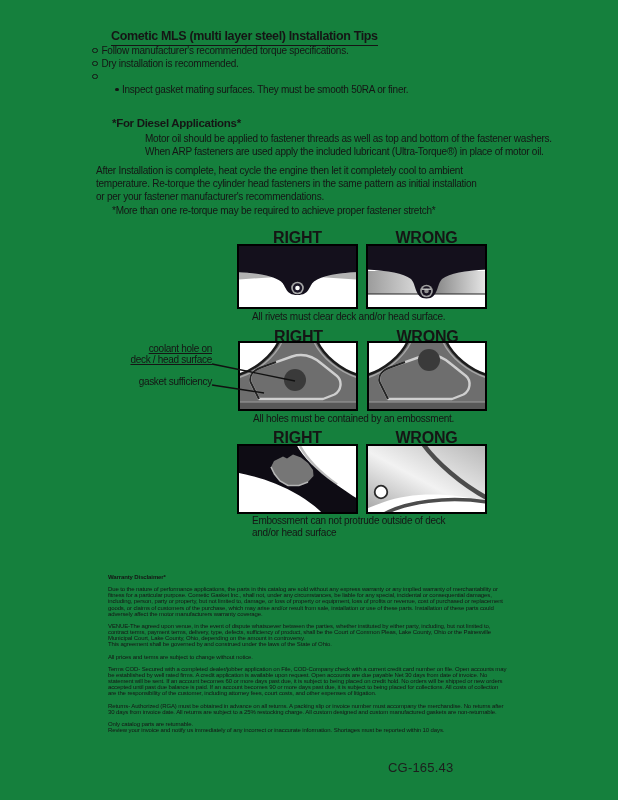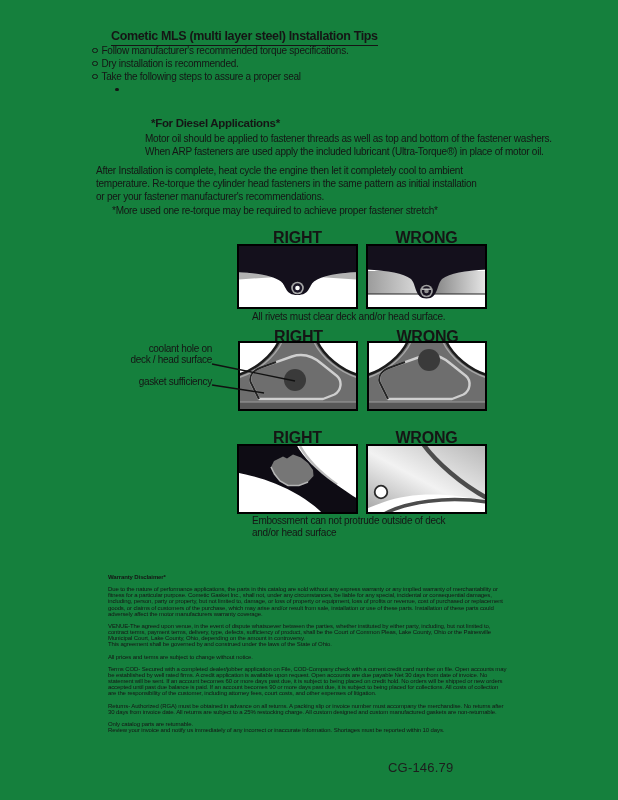--- a/index.html
+++ b/index.html
@@ -35,36 +35,36 @@
     <div class="bullet-row">
       <span class="marker-o"></span>
       <span>Follow manufacturer's recommended torque specifications.</span>
     </div>
     <div class="bullet-row">
       <span class="marker-o"></span>
       <span>Dry installation is recommended.</span>
     </div>
     <div class="bullet-row">
       <span class="marker-o"></span>
-      <span>Take the following steps to assure a proper seal</span>
     </div>
   </div>
   <div class="abs" style="left:115px;top:83px;">
     <div class="bullet-row">
       <span class="marker-f"></span>
-    </div>
-  </div>
-
-  <div class="abs h2" style="left:112px;top:117px;margin-left:39px;">*For Diesel Applications*</div>
+      <span>Inspect gasket mating surfaces.  They must be smooth 50RA or finer.</span>
+    </div>
+  </div>
+
+  <div class="abs h2" style="left:112px;top:117px;">*For Diesel Applications*</div>
   <div class="abs body-text" style="left:112px;top:132px;margin-left:33px;">Motor oil should be applied to fastener threads as well as top and bottom of the fastener washers.
 When ARP fasteners are used apply the included lubricant (Ultra-Torque®) in place of motor oil.</div>
   <div class="abs body-text" style="left:96px;top:164px;">After Installation is complete, heat cycle the engine then let it completely cool to ambient
 temperature. Re-torque the cylinder head fasteners in the same pattern as initial installation
 or per your fastener manufacturer's recommendations.</div>
-  <div class="abs body-text" style="left:112px;top:204px;">*More used one re-torque may be required to achieve proper fastener stretch*</div>
+  <div class="abs body-text" style="left:112px;top:204px;">*More than one re-torque may be required to achieve proper fastener stretch*</div>
 
   <div class="abs dlabel" style="left:237px;top:229px;">RIGHT</div>
   <div class="abs dlabel" style="left:366px;top:229px;">WRONG</div>
 
   <div class="abs" style="left:237px;top:244px;">
     <svg width="121" height="65" viewBox="0 0 121 65">
       <rect width="121" height="65" fill="#ffffff"></rect>
       <polygon points="2,28 47,32.5 2,35.5" fill="#b3b3b3"></polygon>
       <polygon points="119,28 74,32.5 119,35.5" fill="#b3b3b3"></polygon>
       <path d="M0,0 H121 V28 C99,29.5 85,31.5 77,37.5 C71.5,42 73,51 60.5,51 C48,51 49.5,42 44,37.5 C36,31.5 22,29.5 0,28 Z" fill="#14101c"></path>
@@ -96,21 +96,21 @@
       <circle cx="60.5" cy="47" r="2.3" fill="#8f8f8f"></circle>
       <line x1="56" y1="45.2" x2="65" y2="45.2" stroke="#cfcfcf" stroke-width="1.3"></line>
       <rect x="1" y="1" width="119" height="63" fill="none" stroke="#000000" stroke-width="2"></rect>
     </svg>
   </div>
   <div class="abs caption" style="left:237px;top:311px;">All rivets must clear deck and/or head surface.</div>
 
   <div class="abs dlabel" style="left:238px;top:328px;">RIGHT</div>
   <div class="abs dlabel" style="left:367px;top:328px;">WRONG</div>
 
-  <div class="abs callout" style="left:100px;top:343px;">coolant hole on
+  <div class="abs callout" style="left:100px;top:343px;text-decoration:underline;">coolant hole on
 deck / head surface</div>
   <div class="abs callout" style="left:100px;top:376px;">gasket sufficiency</div>
 
   <div class="abs" style="left:238px;top:341px;">
     <svg width="120" height="70" viewBox="0 0 120 70">
       <rect width="120" height="70" fill="#6e6e6e"></rect>
       <rect y="61" width="120" height="9" fill="#585858"></rect>
       <line x1="0" y1="61" x2="120" y2="61" stroke="#9d9d9d" stroke-width="1"></line>
       <path d="M0,0 H41 C34,15 17,29 0,34 Z" fill="#ffffff"></path>
       <path d="M41,0 C34,15 17,29 0,34" stroke="#1c1c1c" stroke-width="2.4" fill="none"></path>
@@ -134,20 +134,21 @@
       <path d="M44,1 C37,16 19,31 1,36.5" stroke="#a8a8a8" stroke-width="1.4" fill="none"></path>
       <path d="M120,0 H79 C86,15 103,29 120,34 Z" fill="#ffffff"></path>
       <path d="M79,0 C86,15 103,29 120,34" stroke="#1c1c1c" stroke-width="2.4" fill="none"></path>
       <path d="M76,1 C83,16 101,31 119,36.5" stroke="#a8a8a8" stroke-width="1.4" fill="none"></path>
       <path d="M21,58 L12.5,41 C11,35 15,29.5 23,26.5 L54,15.5 C65,12 76,16 84,23 L99,35 C104.5,40 103.5,49.5 96.5,53.5 L85,58 Z" fill="none" stroke="#cfcfcf" stroke-width="2.4" stroke-linejoin="round"></path>
       <path d="M21,58 L12.5,41 C11,35 15,29.5 23,26.5 L38,21" fill="none" stroke="#242424" stroke-width="2"></path>
       <circle cx="62" cy="19" r="11" fill="#3a3a3a"></circle>
       <rect x="1" y="1" width="118" height="68" fill="none" stroke="#000000" stroke-width="2"></rect>
     </svg>
   </div>
+  <div class="abs caption" style="left:238px;top:413px;">All holes must be contained by an embossment.</div>
 
   <svg class="abs" style="left:208px;top:340px;z-index:5;pointer-events:none;" width="112" height="60" viewBox="0 0 112 60">
     <line x1="4" y1="24" x2="87" y2="41" stroke="#111111" stroke-width="1.3"></line>
     <line x1="4" y1="45" x2="56" y2="53" stroke="#111111" stroke-width="1.3"></line>
   </svg>
 
   <div class="abs dlabel" style="left:237px;top:429px;">RIGHT</div>
   <div class="abs dlabel" style="left:366px;top:429px;">WRONG</div>
 
   <div class="abs" style="left:237px;top:444px;">
@@ -198,15 +199,15 @@
 be established by well rated firms.  A credit application is available upon request.  Open accounts are due payable Net 30 days from date of invoice.  No
 statement will be sent.  If an account becomes 60 or more days past due, it is subject to being placed on credit hold.  No orders will be shipped or new orders
 accepted until past due balance is paid.  If an account becomes 90 or more days past due, it is subject to being placed for collections.  All costs of collection
 are the responsibility of the customer, including attorney fees, court costs, and other expenses of litigation.</p>
     <p>Returns- Authorized (RGA) must be obtained in advance on all returns.  A packing slip or invoice number must accompany the merchandise.  No returns after
 30 days from invoice date.  All returns are subject to a 25% restocking charge.  All custom designed and custom manufactured gaskets are non-returnable.</p>
     <p>Only catalog parts are returnable.
 Review your invoice and notify us immediately of any incorrect or inaccurate information.  Shortages must be reported within 10 days.</p>
   </div>
 
-  <div class="abs docnum" style="left:388px;top:760px;">CG-146.79</div>
+  <div class="abs docnum" style="left:388px;top:760px;">CG-165.43</div>
 
 </div>
 
 </body></html>

